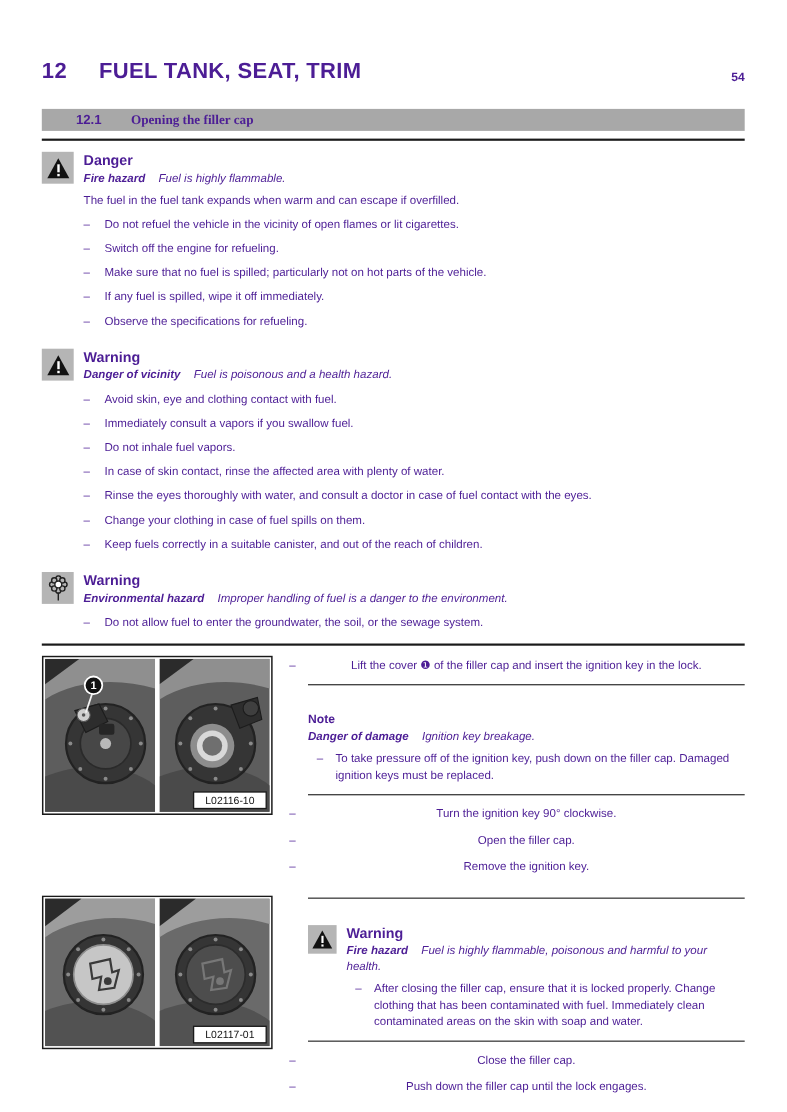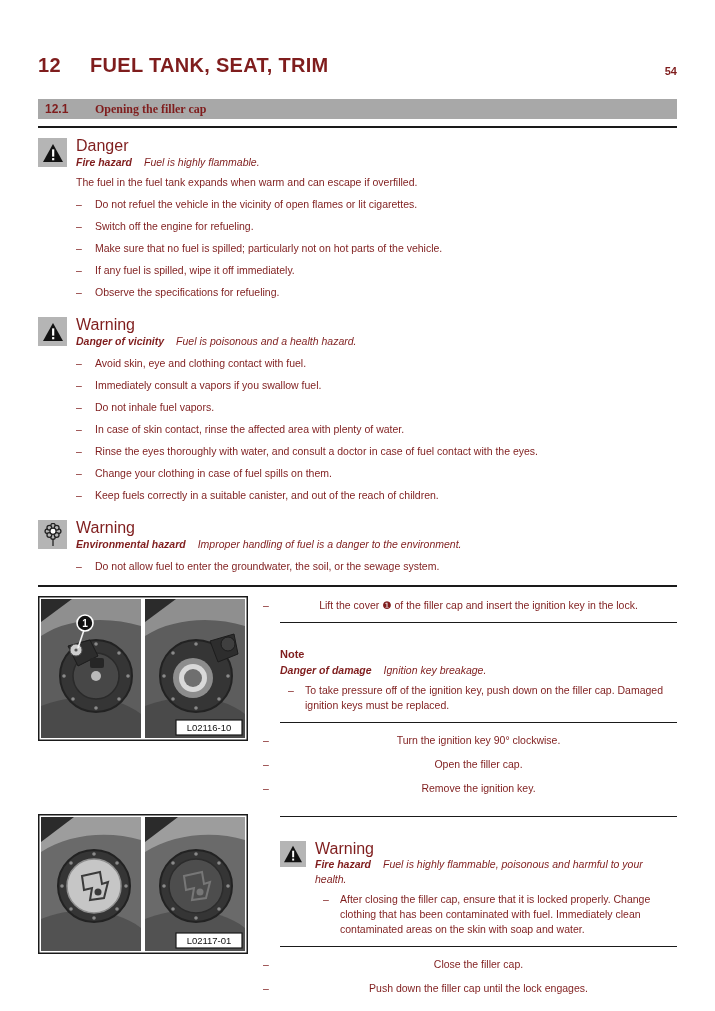--- a/index.html
+++ b/index.html
@@ -1,49 +1,49 @@
 <!DOCTYPE html>
 <html><head>
 <meta charset="utf-8">
 <style>
   html,body{margin:0;padding:0;background:#ffffff;}
   .page{
     position:relative;
     width:715px;height:1011px;
     background:#ffffff;
     font-family:"Liberation Sans", sans-serif;
-    color:#7f1d1d;
+    color:#4c1d95;
     overflow:hidden;
   }
   .content{padding:26px 38px 0 38px;}
 
   
   .chapter-header{display:flex;align-items:baseline;}
   .chapter-num{font-size:20px;font-weight:bold;letter-spacing:.5px;width:52px;flex:none;}
   .chapter-title{font-size:20px;font-weight:bold;letter-spacing:.3px;flex:1;}
   .page-num{font-size:11px;font-weight:bold;margin-left:auto;position:relative;top:3px;margin-top:36px;}
 
   
   .section-bar{
     display:flex;align-items:center;
-    background:#a8a8a8;height:20px;margin-top:22px;
+    background:#a8a8a8;height:20px;margin-top:22px;padding-left:24px;
   }
   .section-bar .sec-num{font-size:12px;font-weight:bold;padding-left:7px;width:50px;flex:none;}
   .section-bar .sec-title{font-size:12px;font-weight:bold;font-family:Liberation Serif, serif;}
 
   .hrule{border:none;border-top:2px solid #1a1a1a;margin:7px 0 0 0;}
 
   
   .hazard-block{display:flex;gap:9px;margin-top:10px;}
   .hazard-icon{
     width:29px;height:29px;background:#b5b5b5;
     display:flex;align-items:center;justify-content:center;flex:none;
   }
   .hazard-body{flex:1;font-size:10.5px;line-height:16px;}
-  .hazard-title{font-weight:normal;font-size:16px;line-height:15px;}
+  .hazard-title{font-weight:bold;font-size:13px;line-height:15px;}
   .hazard-line{margin-top:1px;font-style:italic;}
   .hazard-label{font-weight:bold;margin-right:12px;}
   .hazard-para{margin-top:4px;}
 
   ul.dash-list{list-style:none;margin:7px 0 0 0;padding:0;}
   ul.dash-list li{display:flex;margin:0 0 7px 0;font-size:10.5px;line-height:15px;}
   ul.dash-list .dash{width:19px;flex:none;}
   ul.dash-list .li-text{flex:1;}
 
   

